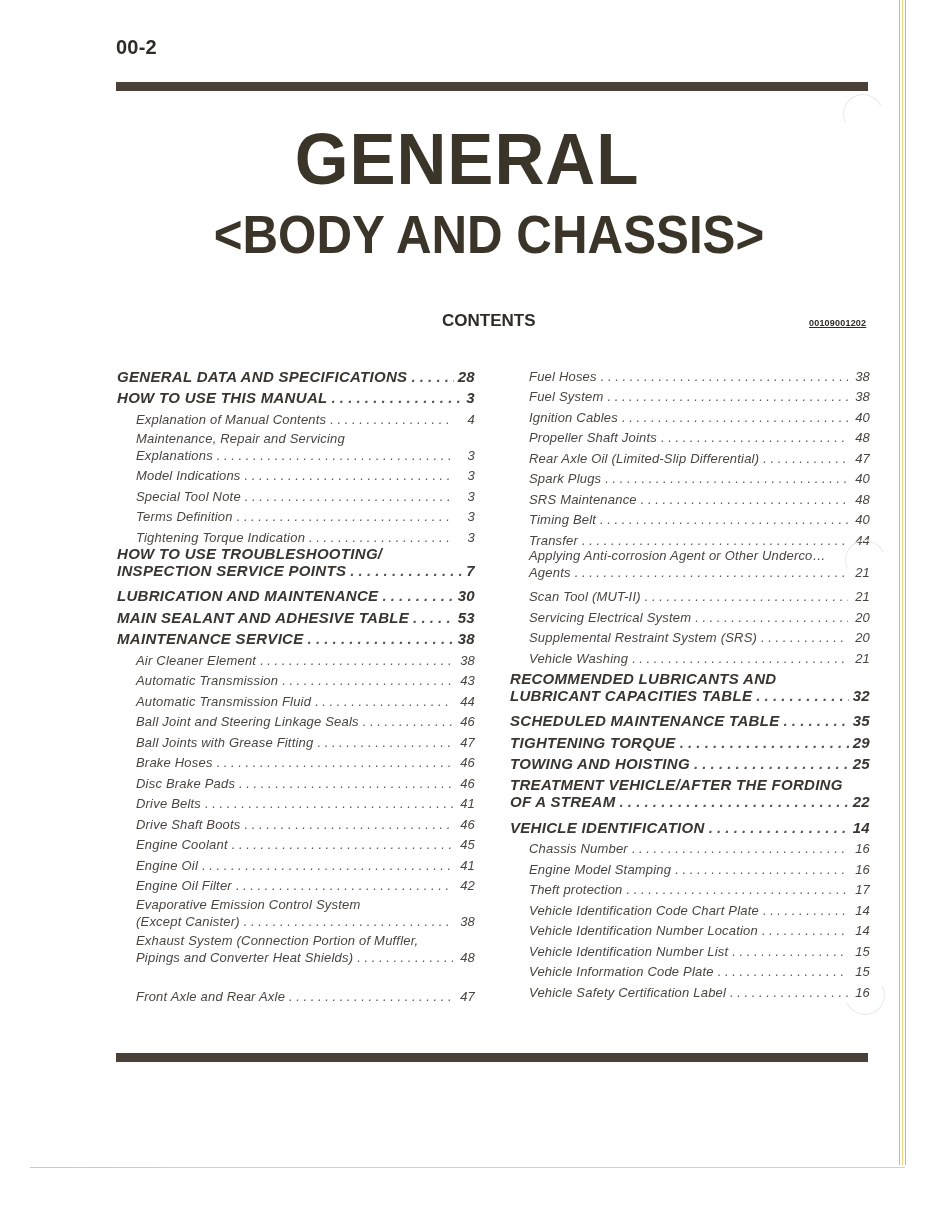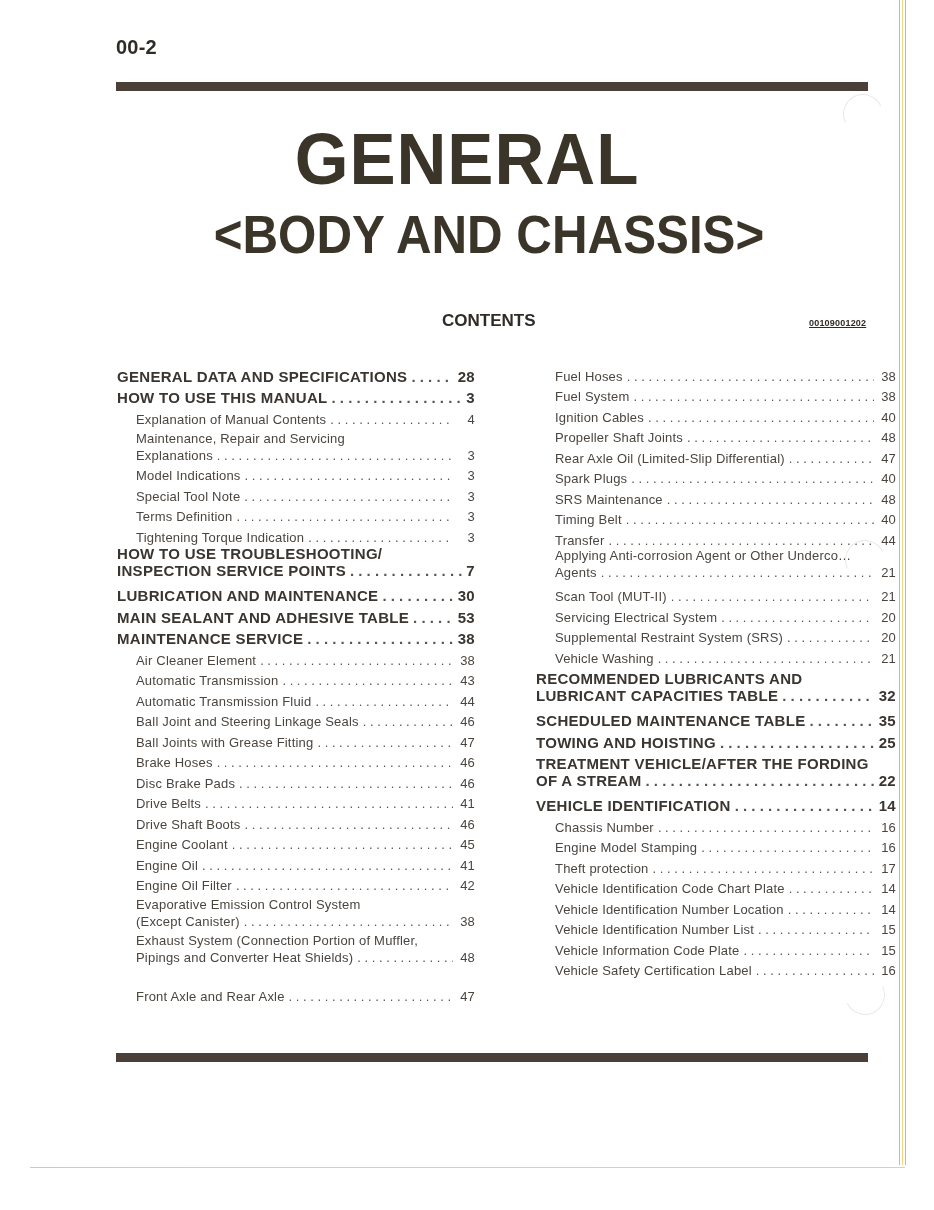--- a/index.html
+++ b/index.html
@@ -29,23 +29,23 @@
 
     .contents-heading {
       position: absolute; left: 442px; top: 311px;
       font-size: 17px; font-weight: bold; color: #2f2b27;
     }
     .doc-code {
       position: absolute; left: 809px; top: 318px;
       font-size: 9px; font-weight: bold; color: #2f2b27; letter-spacing: 0.2px; text-decoration: underline;
     }
 
-    .col { position: absolute; top: 363px; }
+    .col { position: absolute; top: 363px; font-style: italic; }
     .col.left { left: 117px; width: 358px; }
-    .col.right { left: 536px; width: 360px; }
+    .col.right { left: 510px; width: 360px; }
 
     .entry { display: flex; align-items: flex-end; white-space: nowrap; }
     .entry .lbl { flex: 0 0 auto; }
     .entry .dots {
       flex: 1 1 auto; overflow: hidden; margin: 0 4px;
       letter-spacing: 2.6px; color: #5a544e;
     }
     .entry .dots::before {
       content: ". . . . . . . . . . . . . . . . . . . . . . . . . . . . . . . . . . . . . . . . . . . . . . . . . . . . . . . . . . . . . . . . . . . . . . . . . . . . . . . . . . . . . . . . . . . . . . . . .";
       letter-spacing: 0px;
@@ -340,20 +340,25 @@
         <span class="dots"></span>
         <span class="pg">32</span>
       </div>
     </div>
     <div class="entry section">
       <span class="lbl">SCHEDULED MAINTENANCE TABLE</span>
       <span class="dots"></span>
       <span class="pg">35</span>
     </div>
     <div class="entry section">
+      <span class="lbl">TIGHTENING TORQUE</span>
+      <span class="dots"></span>
+      <span class="pg">29</span>
+    </div>
+    <div class="entry section">
       <span class="lbl">TOWING AND HOISTING</span>
       <span class="dots"></span>
       <span class="pg">25</span>
     </div>
     <div class="sec-wrap" style="margin-top:4px">
       <div class="section-first-line">TREATMENT VEHICLE/AFTER THE FORDING</div>
       <div class="entry section cont">
         <span class="lbl">OF A STREAM</span>
         <span class="dots"></span>
         <span class="pg">22</span>

